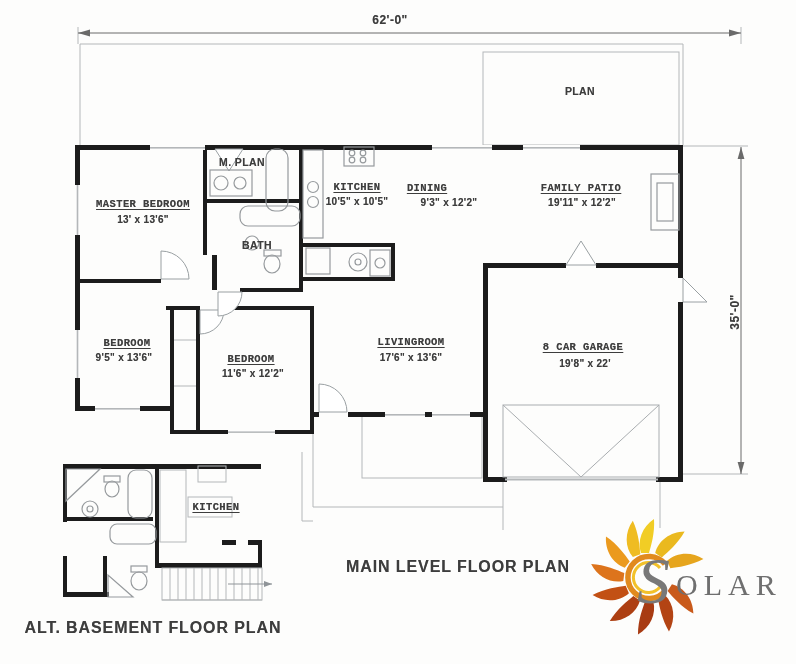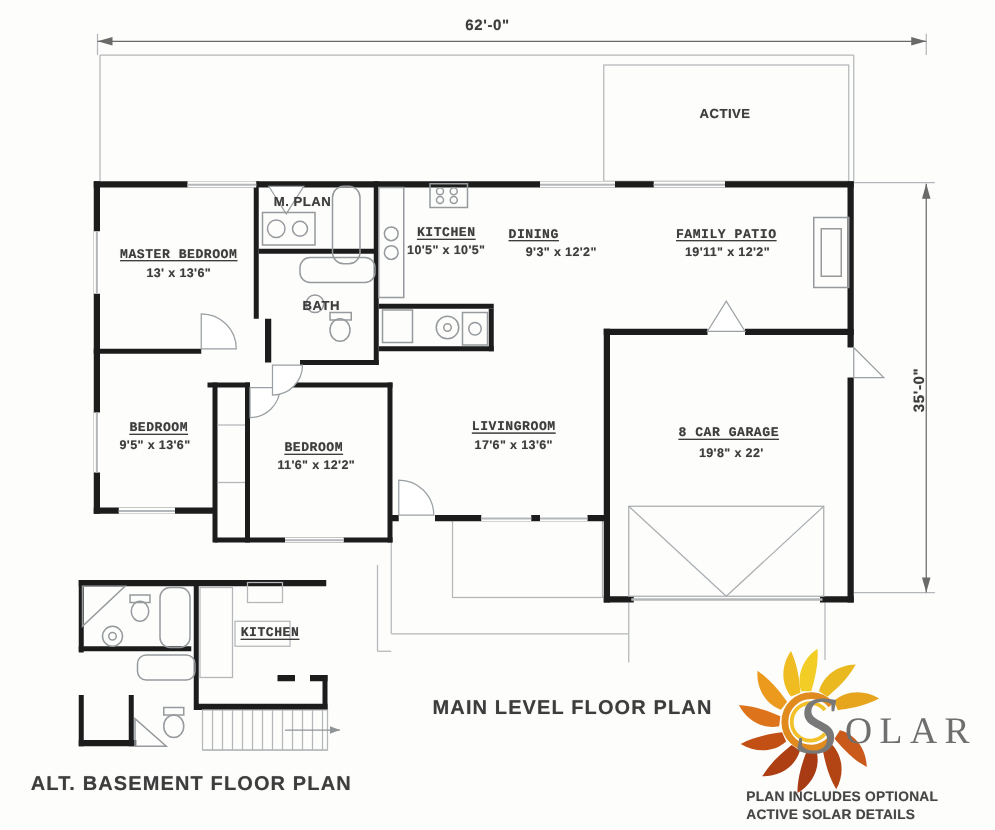--- a/index.html
+++ b/index.html
@@ -236,21 +236,21 @@
           <path d="M-7,-24 C-11,-36 -6,-50 6,-58 C7,-44 3,-31 1,-24 Z" fill="#efbc22"></path>
         </g>
       <path d="M17,-13 A21,21 0 1 0 17,14" fill="none" stroke="#e18a1e" stroke-width="5.5"></path>
       <path d="M12,-9 A15,15 0 1 0 12,10" fill="none" stroke="#f2c12a" stroke-width="3"></path>
     </g>
   </svg>
 
   <div class="lbl dim" style="left:390px;top:20px">62'-0"</div>
   <div class="lbl dim rot" style="left:735px;top:312px">35'-0"</div>
 
-  <div class="lbl" style="left:580px;top:91px">ACTIVE</div>
+  <div class="lbl" style="left:580px;top:91px">PLAN</div>
 
   <div class="lbl u" style="left:143px;top:204px">MASTER BEDROOM</div>
   <div class="lbl size" style="left:143px;top:219px">13' x 13'6"</div>
 
   <div class="lbl" style="left:242px;top:162px">M. PLAN</div>
   <div class="lbl" style="left:257px;top:245px">BATH</div>
 
   <div class="lbl u" style="left:357px;top:187px">KITCHEN</div>
   <div class="lbl size" style="left:357px;top:201px">10'5" x 10'5"</div>
 
@@ -272,18 +272,14 @@
   <div class="lbl u" style="left:583px;top:347px">8 CAR GARAGE</div>
   <div class="lbl size" style="left:585px;top:363px">19'8" x 22'</div>
 
   <div class="lbl u" style="left:216px;top:507px">KITCHEN</div>
 
   <div class="lbl title" style="left:458px;top:567px">MAIN LEVEL FLOOR PLAN</div>
   <div class="lbl title" style="left:153px;top:628px">ALT. BASEMENT FLOOR PLAN</div>
 
   <div class="logo-s">S</div>
   <div class="logo-olar">OLAR</div>
-  <div class="note">
-    <div>PLAN INCLUDES OPTIONAL</div>
-    <div>ACTIVE SOLAR DETAILS</div>
-  </div>
 
 </div>
 
 </body></html>

